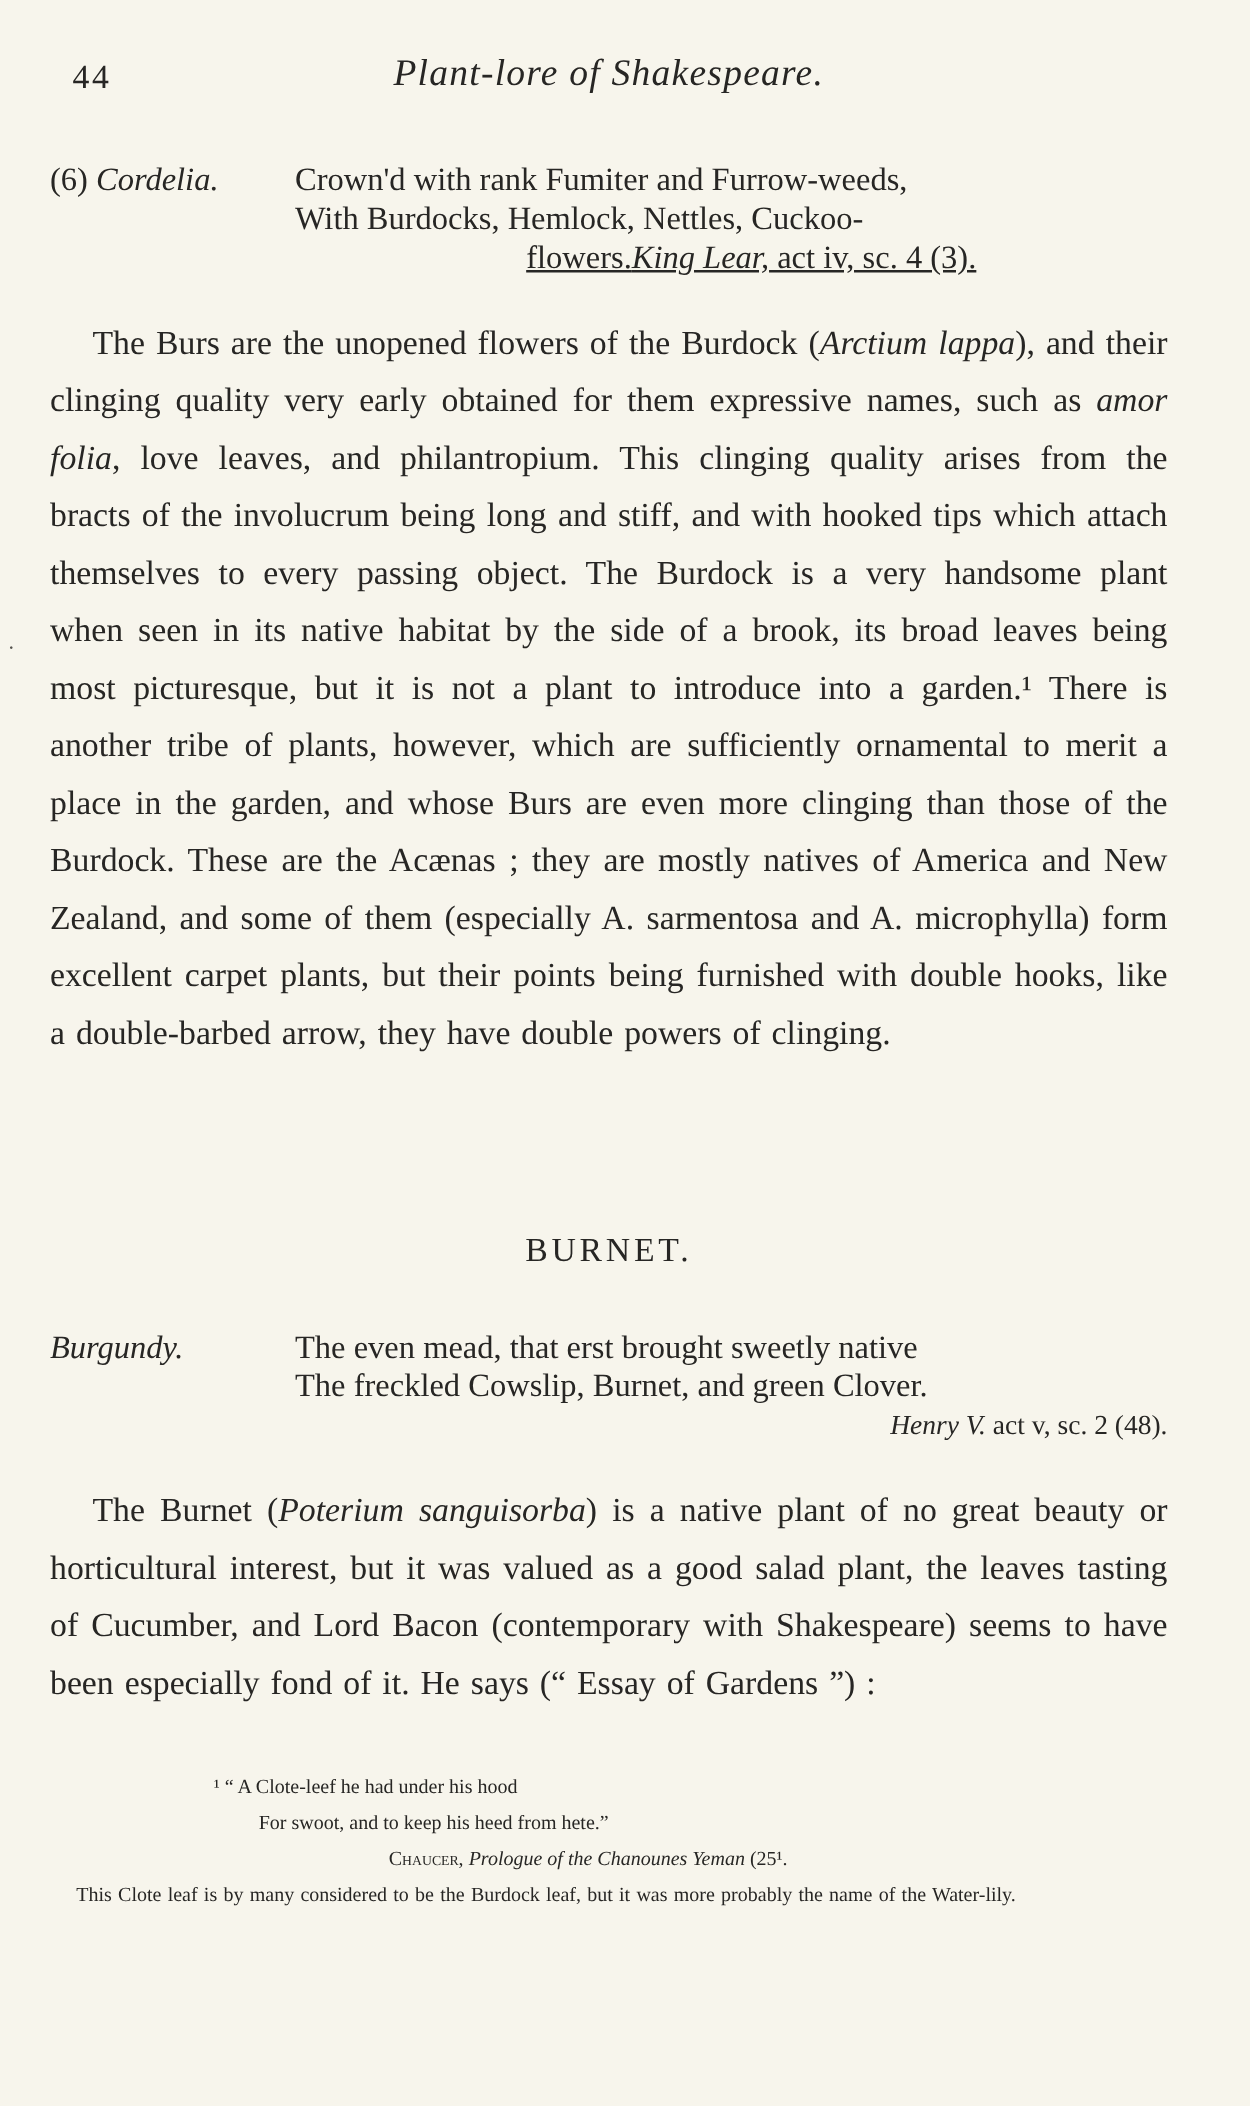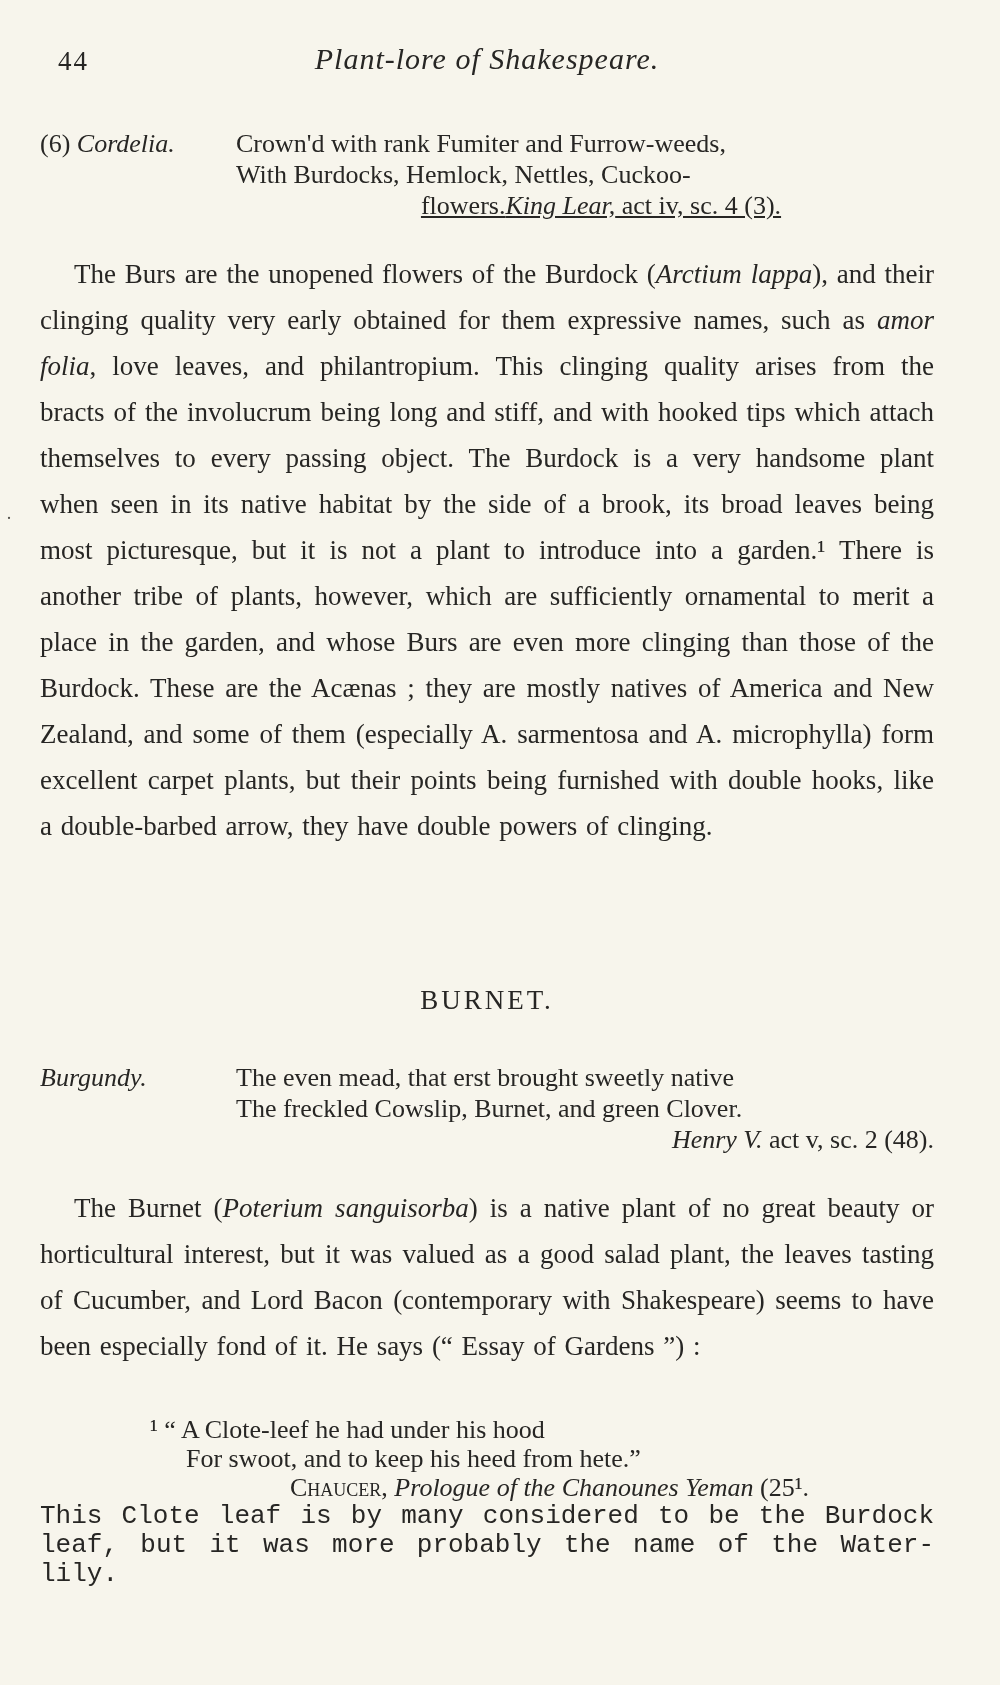--- a/index.html
+++ b/index.html
@@ -48,29 +48,29 @@
   }
 
   
   .section-heading{
     margin-top:136px;
     text-align:center;
     font-size:27px;letter-spacing:3px;
   }
 
   .quote2{margin-top:46px;}
-  .attrib-line{text-align:right;font-size:26px;line-height:31px;}
+  .attrib-line{text-align:right;font-size:22px;line-height:31px;}
 
   
-  .footnote{margin-top:46px;font-size:26px;line-height:29px;}
+  .footnote{margin-top:46px;font-size:16px;line-height:29px;margin-left:21px;}
   .fn-line1{margin-left:110px;}
   .fn-line2{margin-left:146px;}
   .fn-cite{margin-left:250px;}
   .fn-note{text-align:justify;text-align-last:left;word-spacing:1px;margin-left:14px;}
-  .fn-note-hang{margin-left:0;font-family:Liberation Mono, monospace;}
+  .fn-note-hang{margin-left:0;}
 
   .scan-artifact{
     position:absolute;left:6px;top:508px;
     font-size:18px;color:#55534e;
   }
 </style>
 </head>
 <body>
 
 <div class="page">

